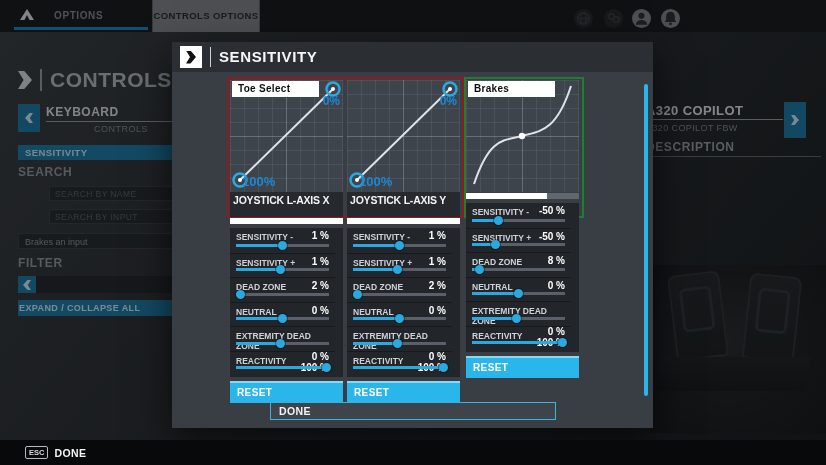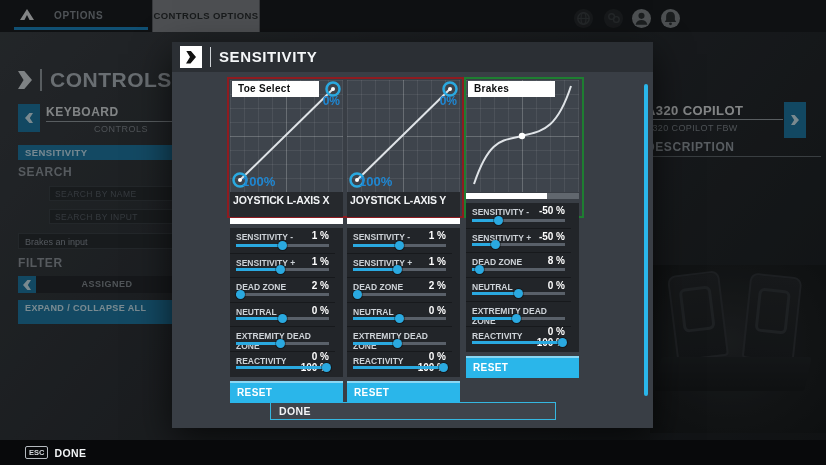--- a/index.html
+++ b/index.html
@@ -57,22 +57,22 @@
   #input-dropdown { position:absolute; left:18px; top:201px; width:178px; height:16px; background:#25282d;
     border:1px solid #3a3e44; }
   #input-dropdown .val { position:absolute; left:6px; top:3px; font-size:9px; color:#9097a0; }
   #dd-btn { position:absolute; right:0; top:0; width:17px; height:14px; }
   .dn-chev { width:9px; height:7px; background:#d7f1fb; clip-path:polygon(0 0,50% 60%,100% 0,100% 40%,50% 100%,0 40%); }
   #filter-row { position:absolute; left:18px; top:244px; width:178px; height:17px; background:#212428; }
   #filter-row .c { position:absolute; left:20px; top:0; width:138px; text-align:center; font-size:9px;
     font-weight:bold; color:#8a9097; letter-spacing:.5px; line-height:17px; }
   #filter-left { position:absolute; left:0; top:0; width:18px; height:17px; }
   #filter-right { position:absolute; right:0; top:0; width:18px; height:17px; }
-  #expand-row { position:absolute; left:18px; top:268px; width:178px; height:24px; background:#1c7dab;
-    font-size:9px; font-weight:bold; color:#d5f2ff; letter-spacing:.4px; line-height:16px; padding-left:7px; }
+  #expand-row { position:absolute; left:18px; top:268px; width:178px; height:16px; background:#1c7dab;
+    font-size:9px; font-weight:bold; color:#d5f2ff; letter-spacing:.4px; line-height:16px; padding-left:1px; }
 
   
   #preset-name { position:absolute; left:646px; top:71px; font-size:13px; font-weight:bold; color:#e8eaec; letter-spacing:.4px; }
   #preset-ul { position:absolute; left:643px; top:87px; width:140px; height:1px; background:#9aa0a6; }
   #preset-sub { position:absolute; left:646px; top:91px; font-size:9px; color:#868c93; letter-spacing:.4px; }
   #preset-btn { position:absolute; left:784px; top:70px; width:22px; height:36px; }
   #desc-header { position:absolute; left:646px; top:108px; font-size:12px; font-weight:bold; color:#9aa0a8; letter-spacing:.6px; }
   #desc-ul { position:absolute; left:643px; top:124px; width:178px; height:1px; background:#62686e; }
 
   #pedals { position:absolute; left:650px; top:233px; width:176px; height:168px;
@@ -232,21 +232,20 @@
         <div class="dn-chev"></div>
       </div>
     </div>
 
     <div class="side-header" style="top:224px;">FILTER</div>
 
     <div id="filter-row">
       <div id="filter-left" class="blue-btn">
         <div class="sm-chev left"></div>
       </div>
-      <div class="c">ASSIGNED</div>
       <div id="filter-right" class="blue-btn">
         <div class="sm-chev"></div>
       </div>
     </div>
 
     <div id="expand-row">EXPAND / COLLAPSE ALL</div>
 
     <div id="preset-name">A320 COPILOT</div>
     <div id="preset-ul"></div>
     <div id="preset-sub">A320 COPILOT FBW</div>

